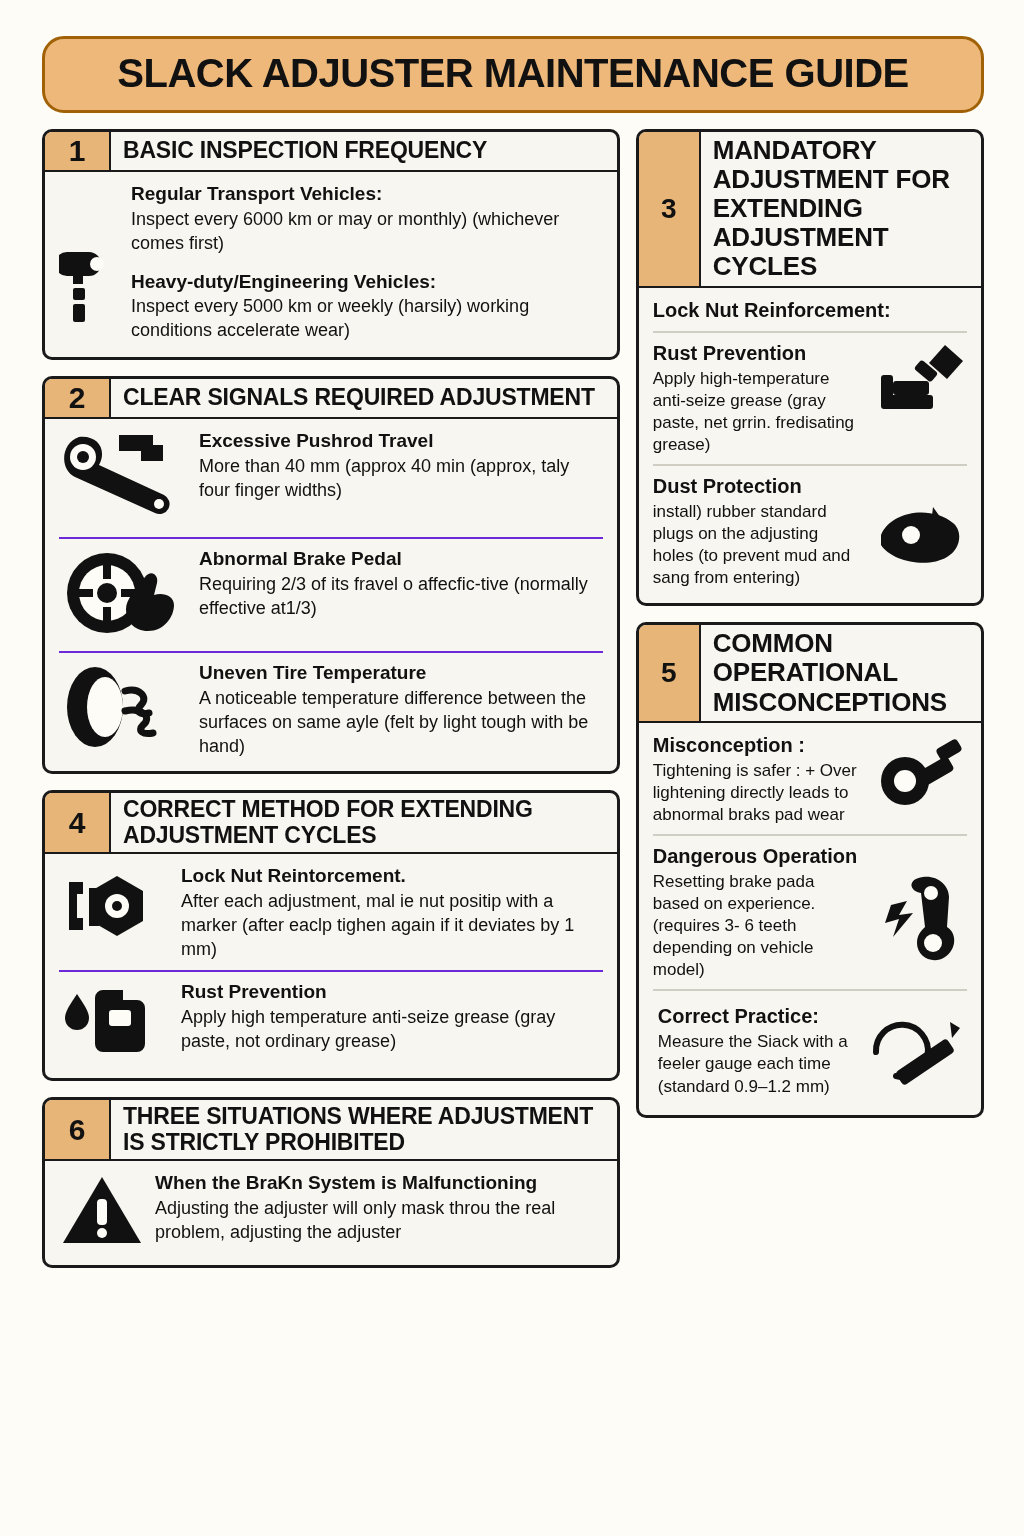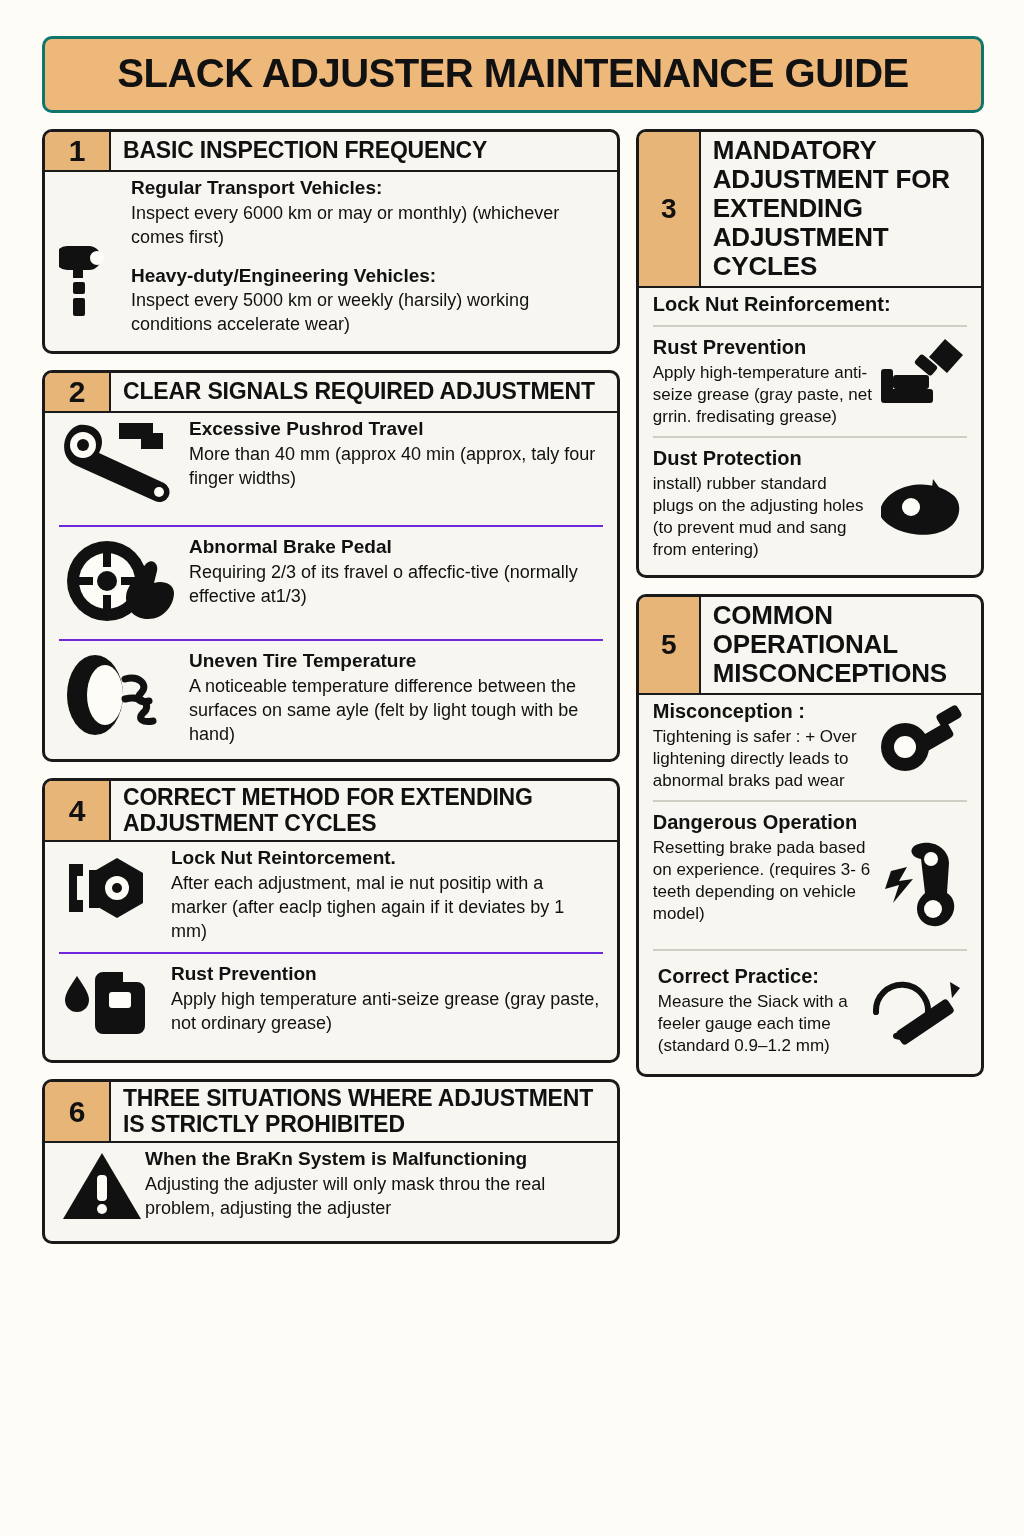--- a/index.html
+++ b/index.html
@@ -18,22 +18,22 @@
   .page {
     position: absolute;
     inset: 0;
     padding: 28px 30px 24px 30px;
     box-sizing: border-box;
     background: #fdfcf6;
   }
 
   
   .title-bar {
-    border: 3px solid #0f766e;
-    border-radius: 10px;
+    border: 3px solid #a16207;
+    border-radius: 22px;
     background: #edb87a;
     padding: 12px 10px 14px 10px;
     text-align: center;
     margin: 8px 10px 16px 12px;
   }
   .title-bar h1 {
     margin: 0;
     font-size: 40px;
     letter-spacing: -0.5px;
     font-weight: 800;
@@ -85,23 +85,24 @@
     line-height: 1.12;
     text-transform: uppercase;
     letter-spacing: -0.2px;
     display: flex;
     align-items: center;
     border-radius: 19px;
   }
   .col-right .head-title { font-size: 26px; }
   .col-right .num { min-width: 48px; font-size: 28px; }
 
-  .card-body { padding: 4px 14px 12px 14px; }
+  .card-body { padding: 10px 14px 12px 14px; }
   .row {
     display: flex;
+    gap: 10px;
     align-items: flex-start;
   }
   .row + .row { border-top: 2px solid #6d28d9; padding-top: 8px; margin-top: 8px; }
   .txt { flex: 1; }
   .lbl {
     font-size: 19px;
     font-weight: 700;
     line-height: 1.25;
     margin: 0 0 2px 0;
   }

